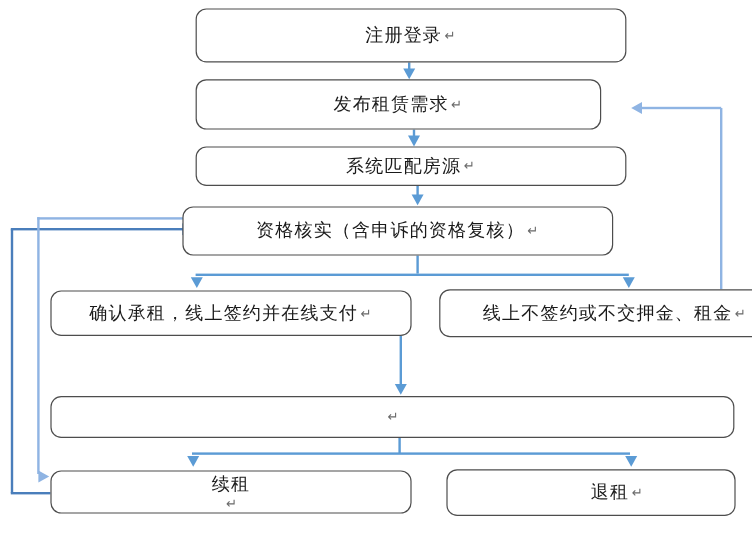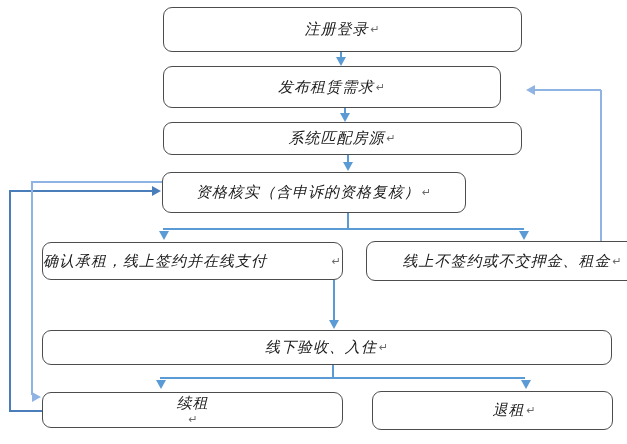--- a/index.html
+++ b/index.html
@@ -1,18 +1,18 @@
 <!DOCTYPE html>
 <html style="--node-border: #4d4d4d; --connector: #5b9bd5; --feedback-dark: #4a7ebb; --feedback-light: #8fb4e3;"><head>
 <meta charset="utf-8">
 <style>
   html,body{margin:0;padding:0;background:#fff;}
   #canvas{
     position:relative;width:627px;height:444px;background:#ffffff;
-    font-family:"Liberation Serif","DejaVu Serif",serif;overflow:hidden;font-style:italic;
+    font-family:"Liberation Serif","DejaVu Serif",serif;overflow:hidden;
   }
   .node{
     position:absolute;box-sizing:border-box;background:#ffffff;
     border:1.5px solid var(--node-border,#4d4d4d);border-radius:9px;
     display:flex;align-items:center;justify-content:center;
     font-size:15px;color:#1a1a1a;letter-spacing:1px;z-index:2;
   }
   .pmark{font-size:11px;color:#6b6b6b;margin-left:2px;font-family:"DejaVu Sans",sans-serif;}
   .vline,.hline{position:absolute;z-index:1;}
   .vline{width:1.6px;}
@@ -22,22 +22,22 @@
   .fl{background:var(--feedback-light,#8fb4e3);}
   .ah{position:absolute;width:0;height:0;z-index:1;}
   .ah-down{border-left:5px solid transparent;border-right:5px solid transparent;border-top:9px solid var(--connector,#5b9bd5);}
   .ah-left{border-top:5px solid transparent;border-bottom:5px solid transparent;border-right:9px solid var(--feedback-light,#8fb4e3);}
   .ah-right-dark{border-top:5px solid transparent;border-bottom:5px solid transparent;border-left:9px solid var(--feedback-dark,#4a7ebb);}
   .ah-right-light{border-top:5px solid transparent;border-bottom:5px solid transparent;border-left:9px solid var(--feedback-light,#8fb4e3);}
   
   #n1{left:163px;top:7px;width:359px;height:45px;}
   #n2{left:163px;top:66px;width:338px;height:42px;}
   #n3{left:163px;top:122px;width:359px;height:33px;}
-  #n4{left:162px;top:172px;width:304px;height:41px;}
-  #n5{left:42px;top:242px;width:301px;height:38px;justify-content:space-between;}
+  #n4{left:152px;top:172px;width:359px;height:41px;}
+  #n5{left:42px;top:242px;width:301px;height:38px;}
   #n6{left:366px;top:241px;width:293px;height:40px;}
   #n7{left:42px;top:330px;width:570px;height:35px;}
   #n8{left:42px;top:392px;width:301px;height:36px;flex-direction:column;}
   #n9{left:372px;top:391px;width:241px;height:39px;padding-left:44px;}
 </style>
 </head>
 <body>
 
 <div id="canvas">
 
@@ -59,21 +59,20 @@
   </div>
   <div class="node" id="n5">
     <span>确认承租，线上签约并在线支付</span>
       <span class="pmark">↵</span>
   </div>
   <div class="node" id="n6">
     <span>线上不签约或不交押金、租金</span>
       <span class="pmark">↵</span>
   </div>
   <div class="node" id="n7">
-    <span>线下验收、入住</span>
       <span class="pmark">↵</span>
   </div>
   <div class="node" id="n8">
     <span>续租</span>
       <span class="pmark">↵</span>
   </div>
   <div class="node" id="n9">
     <span>退租</span>
       <span class="pmark">↵</span>
   </div>

